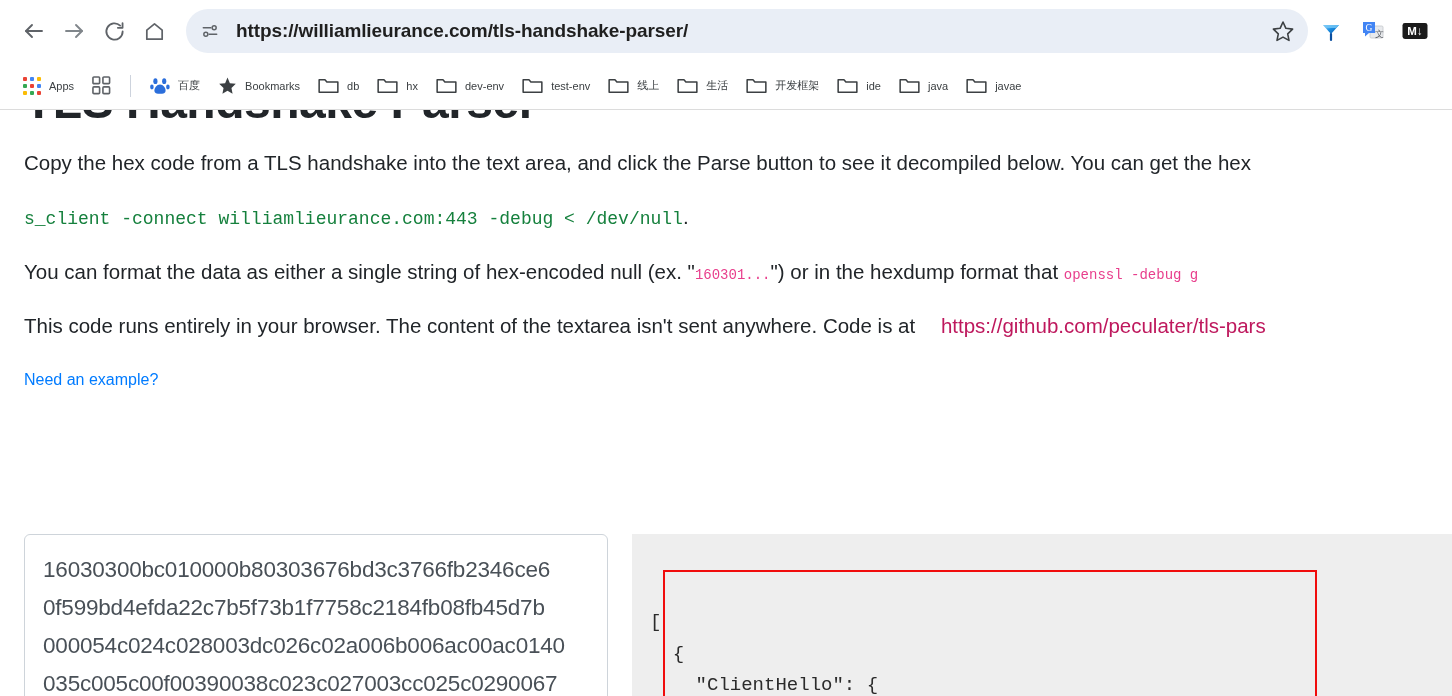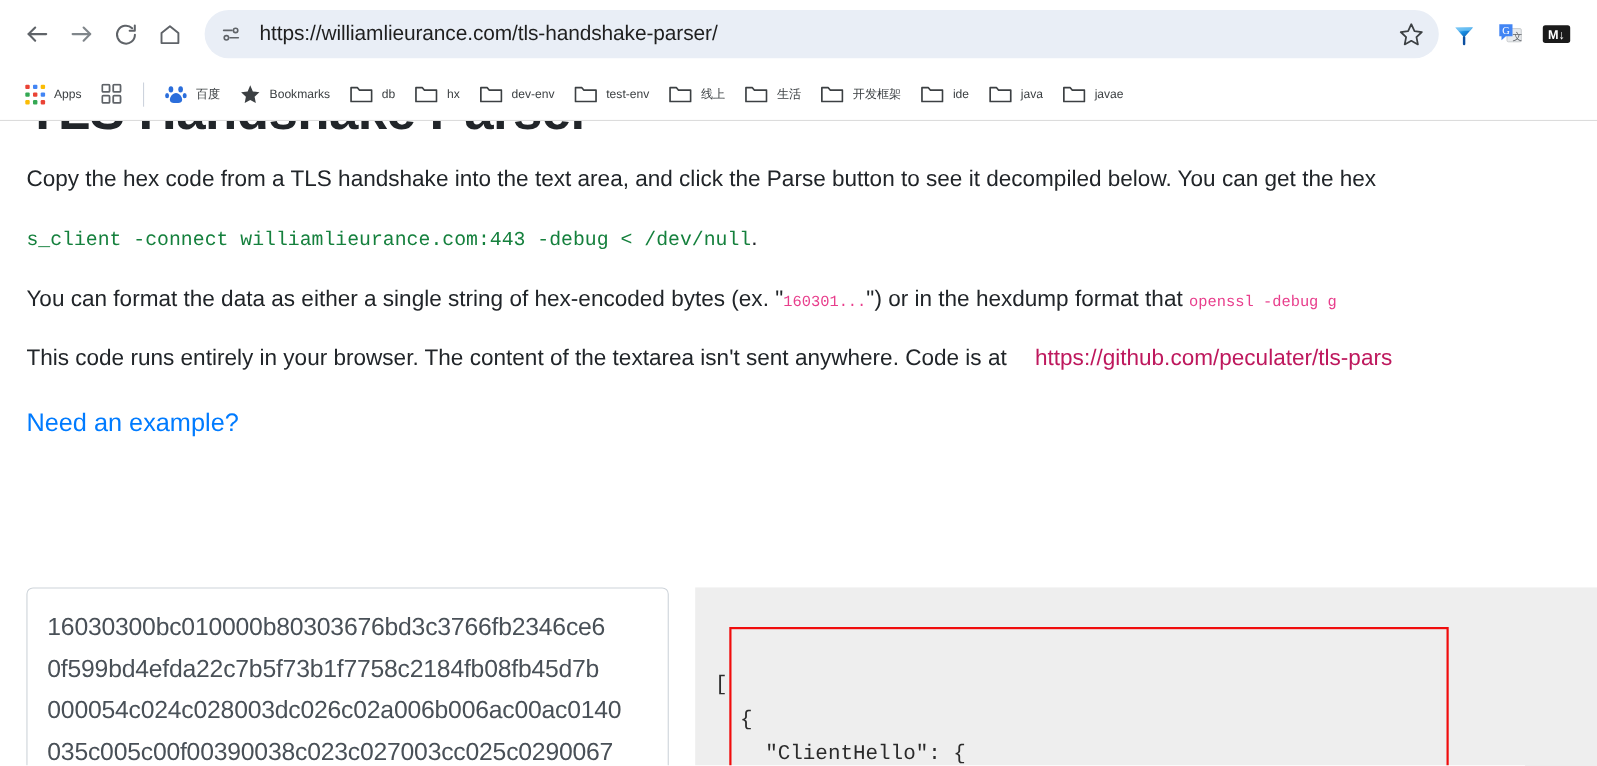--- a/index.html
+++ b/index.html
@@ -45,20 +45,21 @@
     height: 44px;
     background: #e9eef6;
     border-radius: 22px;
     display: flex;
     align-items: center;
     margin-left: 12px;
     margin-right: 10px;
     padding: 0 6px 0 6px;
     min-width: 0;
     cursor: text;
+    font-weight: bold;
   }
   .site-info {
     width: 36px;
     height: 36px;
     border-radius: 50%;
     display: flex;
     align-items: center;
     justify-content: center;
     flex: 0 0 auto;
     cursor: pointer;
@@ -175,21 +176,21 @@
   }
   code.code-pink {
     font-family: "Liberation Mono", monospace;
     font-size: 14px;
     color: #e83e8c;
   }
   a.link { color: #be185d; text-decoration: none; margin-left: 20px; }
   p.codeline { margin: 0 0 22px 0; font-size: 20.5px; line-height: 1.55; white-space: nowrap; color:#212529; }
   .example-link {
     display: inline-block;
-    font-size: 23px;
+    font-size: 16px;
     color: #007bff;
     text-decoration: none;
     margin: 8px 0 24px 0;
     cursor: pointer;
   }
 
   
   .panels {
     position: absolute;
     left: 24px;
@@ -444,21 +445,21 @@
 
 <div class="page">
 
   <div class="page-inner">
     <h1 class="page-title">TLS Handshake Parser</h1>
 
     <p class="para"><span>Copy the hex code from a TLS handshake into the text area, and click the Parse button to see it decompiled below. You can get the hex</span></p>
 
     <p class="codeline"><code class="code">s_client -connect williamlieurance.com:443 -debug &lt; /dev/null</code><span>.</span></p>
 
-    <p class="para"><span>You can format the data as either a single string of hex-encoded bytes (ex. "</span><code class="code-pink">160301...</code><span>") or in the hexdump format that </span><code class="code-pink">openssl -debug g</code></p>
+    <p class="para"><span>You can format the data as either a single string of hex-encoded null (ex. "</span><code class="code-pink">160301...</code><span>") or in the hexdump format that </span><code class="code-pink">openssl -debug g</code></p>
 
     <p class="para"><span>This code runs entirely in your browser. The content of the textarea isn't sent anywhere. Code is at </span><a class="link" href="#">https://github.com/peculater/tls-pars</a></p>
 
     <a class="example-link" href="#">Need an example?</a>
   </div>
 
   <div class="panels">
 
     <div class="hex-textarea">16030300bc010000b80303676bd3c3766fb2346ce6
 0f599bd4efda22c7b5f73b1f7758c2184fb08fb45d7b

